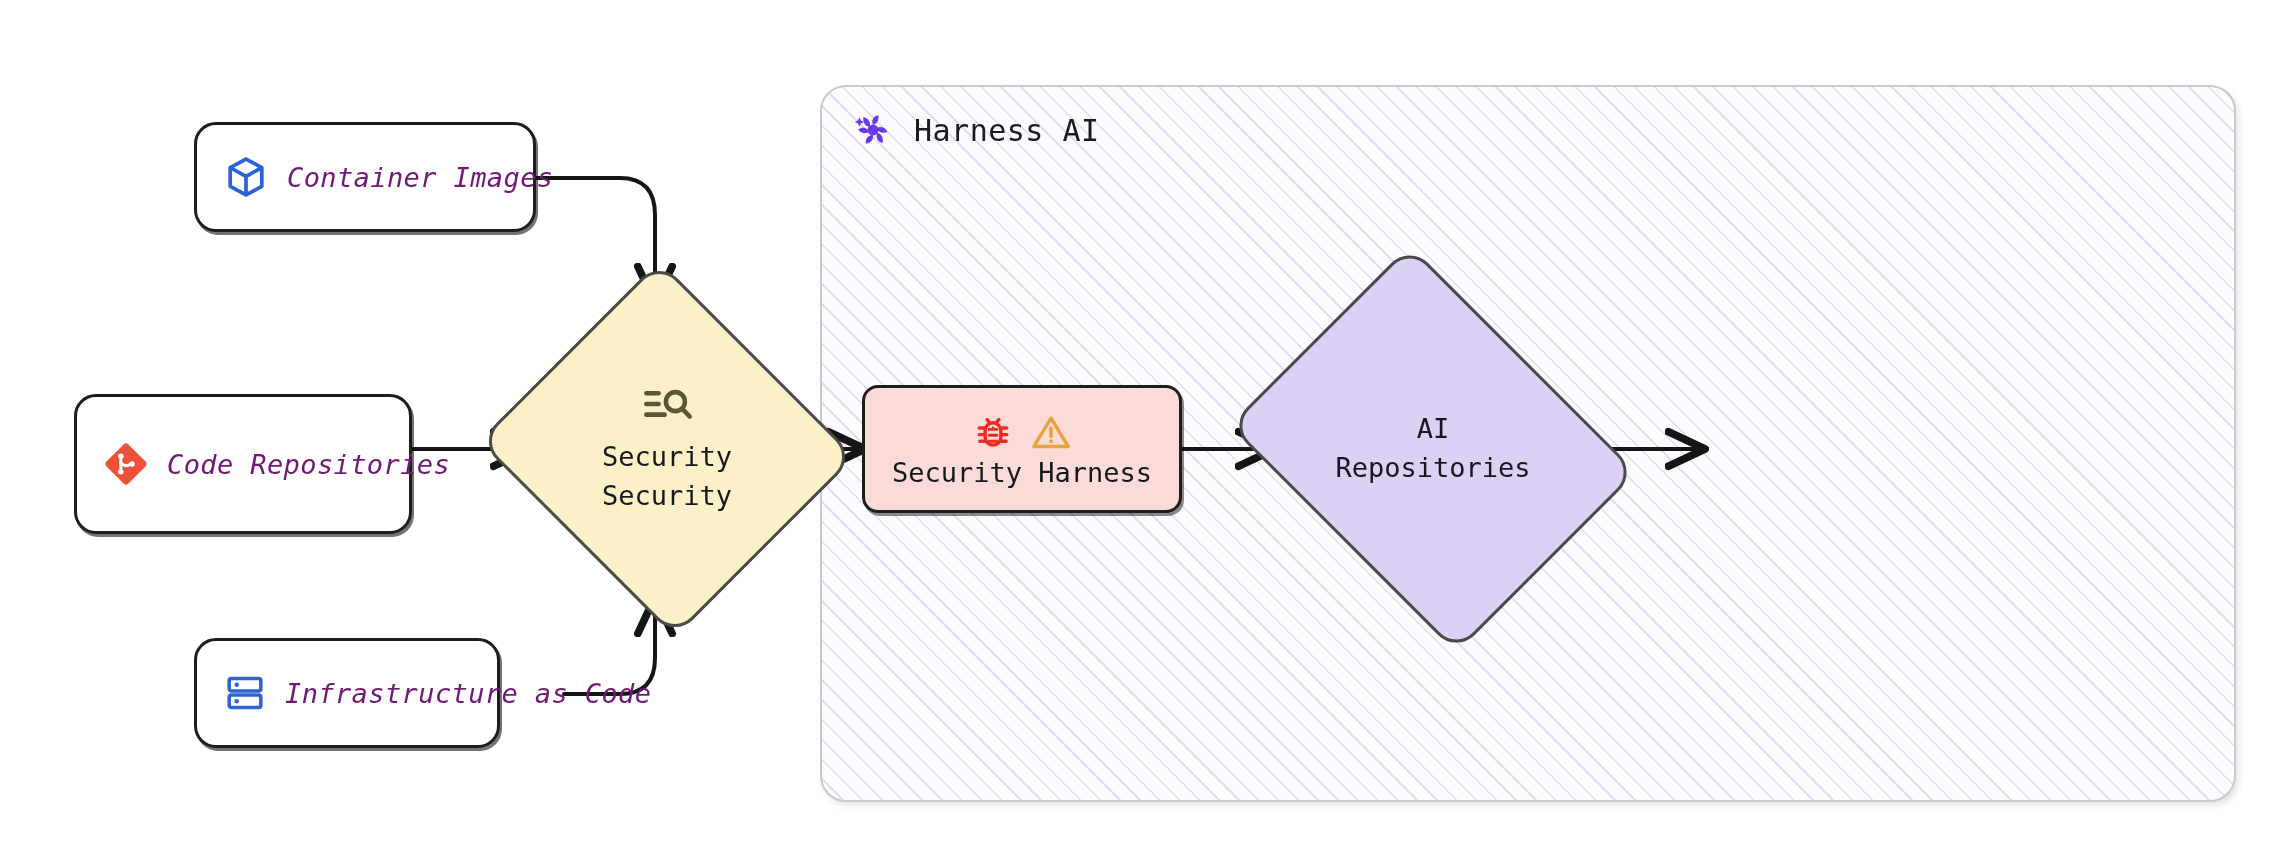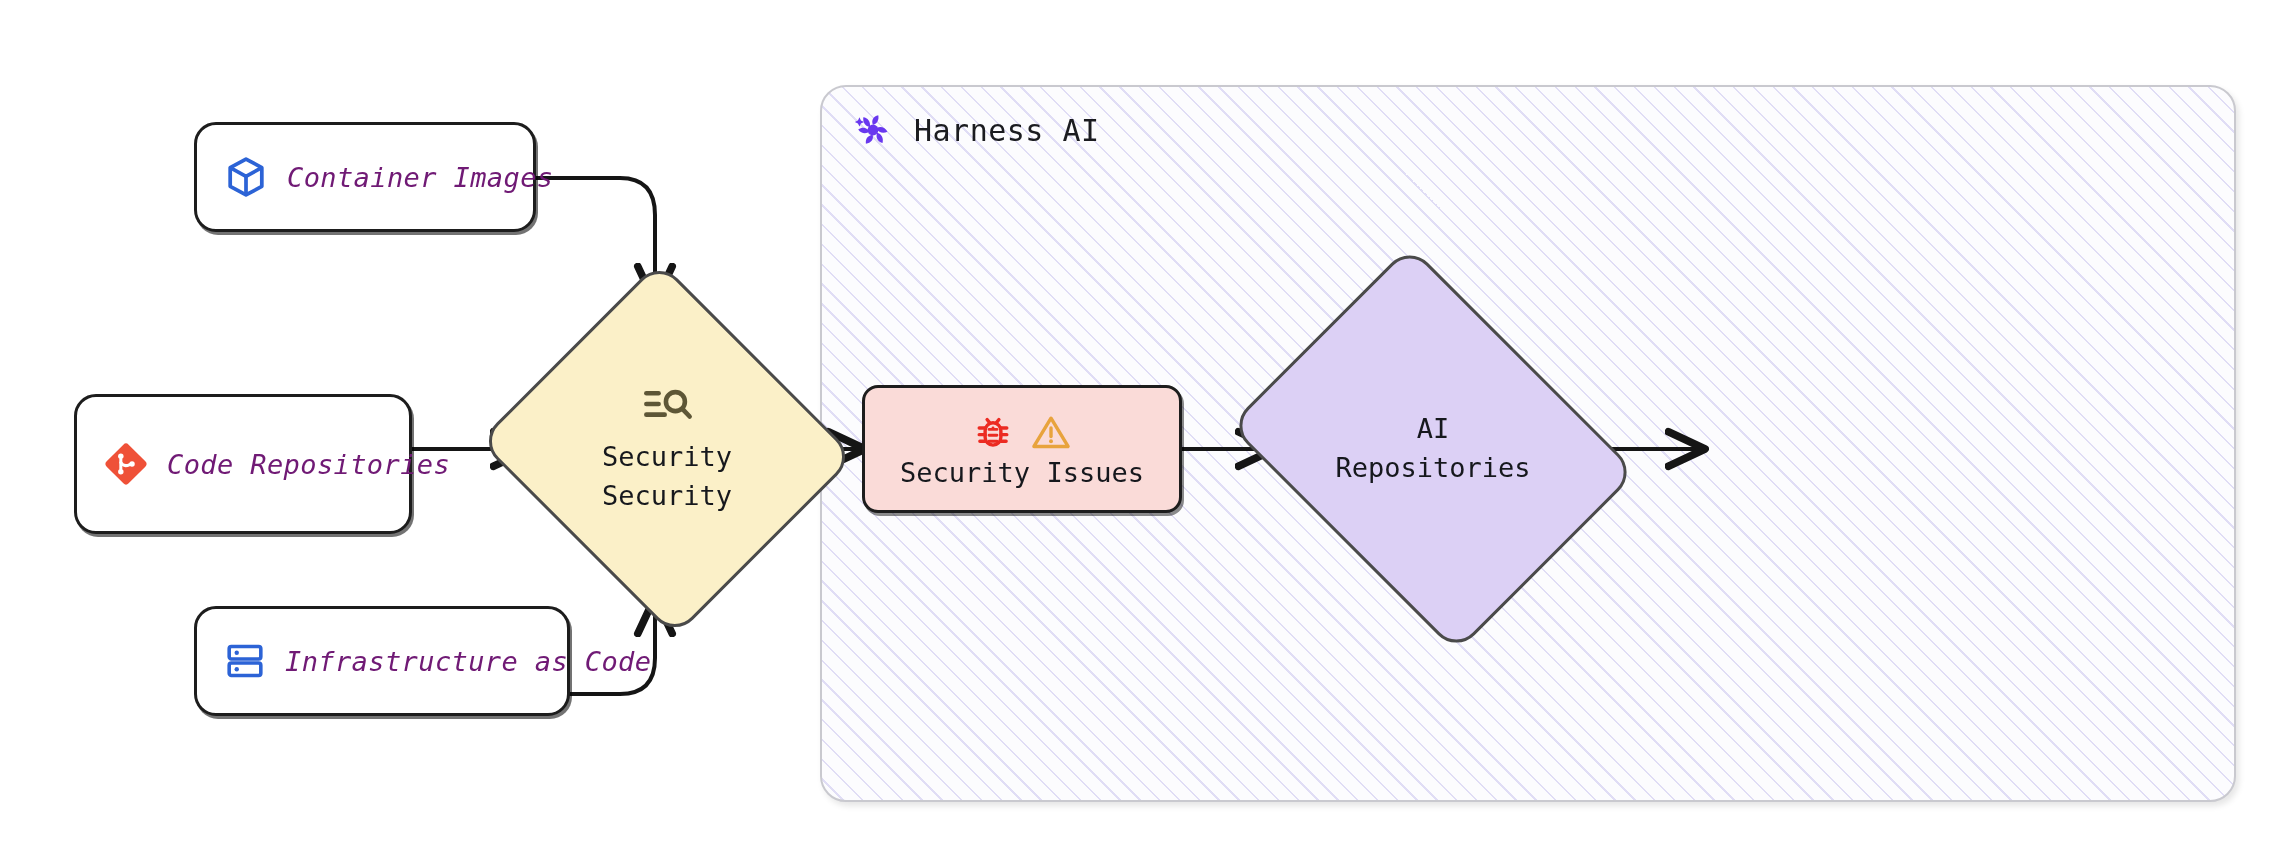--- a/index.html
+++ b/index.html
@@ -126,21 +126,21 @@
           <circle cx="12.4" cy="21.4" r="1.9" fill="#ffffff" stroke="none"></circle>
           <circle cx="20.2" cy="16" r="1.9" fill="#ffffff" stroke="none"></circle>
           <path d="M12.4 12.6v6.8"></path>
           <path d="M18.6 16.4c-2.6 1.2-5 .6-6.2-1.4"></path>
         </g>
       </svg>
     </span>
     <span class="src-label">Code Repositories</span>
   </div>
 
-  <div class="node src-box" style="left:194px;top:606px;width:376px;height:110px;text-align:center;">
+  <div class="node src-box" style="left:194px;top:638px;width:306px;height:110px;text-align:center;">
     <span>
       <svg class="icon" width="44" height="44" viewBox="0 0 32 32" fill="none" stroke="#2c63d6" stroke-width="2.6">
         <rect x="4.5" y="5.5" width="23" height="9" rx="1.6"></rect>
         <rect x="4.5" y="17.5" width="23" height="9" rx="1.6"></rect>
         <circle cx="10" cy="10" r="1.6" fill="#2c63d6" stroke="none"></circle>
         <circle cx="10" cy="22" r="1.6" fill="#2c63d6" stroke="none"></circle>
       </svg>
     </span>
     <span class="src-label">Infrastructure as Code</span>
   </div>
@@ -173,21 +173,21 @@
         </svg>
       </span>
       <span>
         <svg class="icon" width="42" height="42" viewBox="0 0 32 32" fill="none" stroke="#e8a33d" stroke-width="2.6" stroke-linejoin="round" stroke-linecap="round">
           <path d="M16 5.5L29 27H3z"></path>
           <path d="M16 13v6.5"></path>
             <path d="M16 23h0.01" stroke-width="3"></path>
         </svg>
       </span>
     </div>
-    <span class="issues-label">Security Issues</span>
+    <span class="issues-label">Security Harness</span>
   </div>
 
   <div class="diamond-wrap" style="left:1272px;top:321px;width:322px;height:256px;">
     <div class="dshape" style="background:#dcd0f5;"></div>
     <div class="dinner">
       <span class="dtitle">AI</span>
       <span class="dtitle">Repositories</span>
     </div>
   </div>
 

